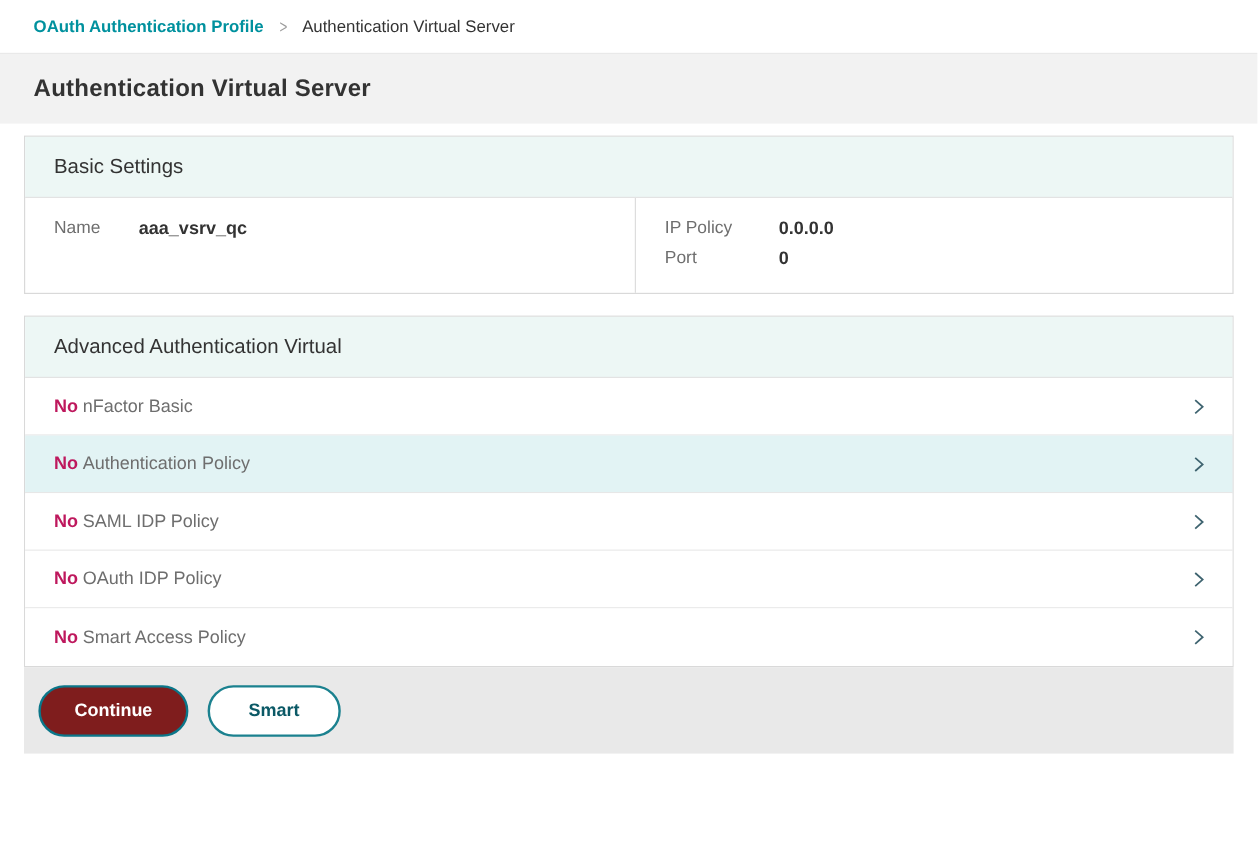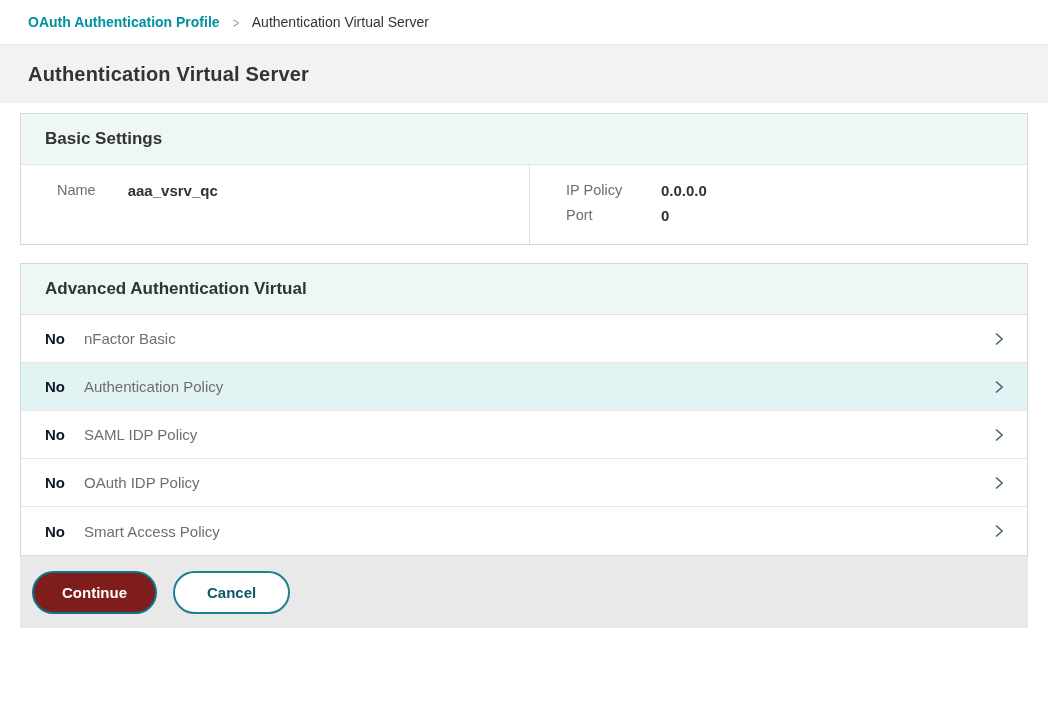--- a/index.html
+++ b/index.html
@@ -39,51 +39,51 @@
   
   .content { padding: 10px 20px 0 20px; }
 
   .panel { border: 1px solid #d9d9d9; background: #fff; }
   .panel + .panel { margin-top: 18px; }
 
   .panel-header {
     background: #edf7f5;
     padding: 15px 24px;
     font-size: 17px;
-    font-weight: 700;
+    font-weight: 400;
     color: #333;
     border-bottom: 1px solid #e3e3e3;
   }
 
   
   .basic-body { display: flex; }
   .basic-col { padding: 17px 24px 20px 24px; font-size: 15px; }
   .basic-col.left  { width: 509px; border-right: 1px solid #dddddd; }
   .basic-col.right { flex: 1; }
   .field-row { display: flex; margin-bottom: 8px; }
   .field-row:last-child { margin-bottom: 0; }
-  .field-label { color: #6e6e6e; width: 95px; flex: none; font-size: 14.5px; margin-left: 12px; }
+  .field-label { color: #6e6e6e; width: 95px; flex: none; font-size: 14.5px; }
   .basic-col.left .field-label { width: auto; margin-right: 32px; }
   .field-value { color: #333; font-weight: 700; font-size: 15px; }
 
   
   .policy-row {
     display: flex;
     align-items: center;
     height: 48px;
     padding: 0 20px 0 24px;
     border-bottom: 1px solid #e7e7e7;
     font-size: 15px;
     color: #6e6e6e;
     cursor: pointer;
     background: #fff;
   }
   .policy-row:last-child { border-bottom: none; }
   .policy-row.highlighted { background: #e2f3f4; }
-  .policy-row .no { color: #0f172a; font-weight: 700; margin-right: 19px; }
+  .policy-row .no { color: #be185d; font-weight: 700; margin-right: 4px; }
   .policy-row .chev { margin-left: auto; display: flex; align-items: center; }
 
   
   .footer-bar {
     margin: 0 20px;
     height: 72px;
     background: #e9e9e9;
     display: flex;
     align-items: center;
     gap: 16px;
@@ -196,14 +196,14 @@
             </svg>
           </span>
         </div>
       </div>
   </div>
 
 </div>
 
 <div class="footer-bar">
   <button class="btn btn-primary">Continue</button>
-  <button class="btn btn-secondary">Cancel</button>
+  <button class="btn btn-secondary">Smart</button>
 </div>
 
 </body></html>

